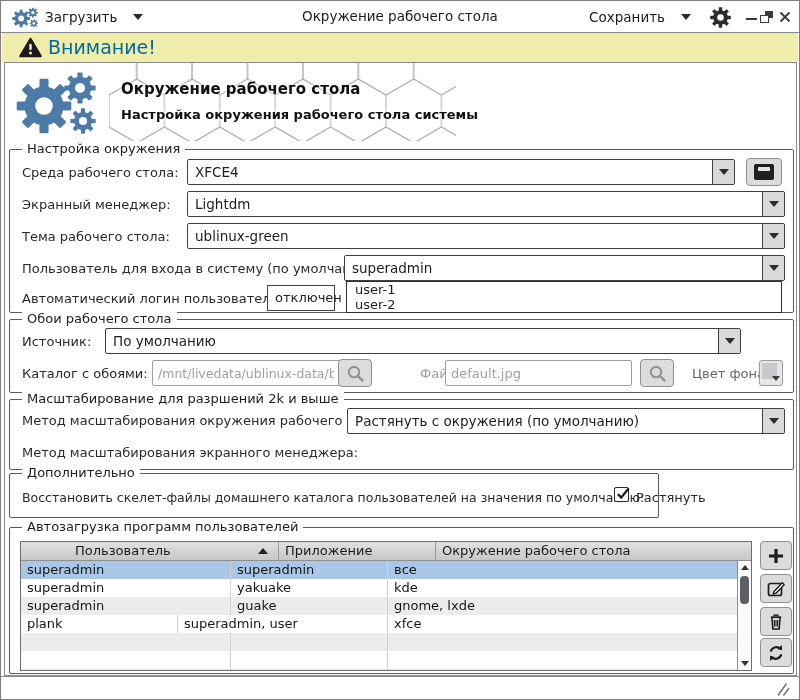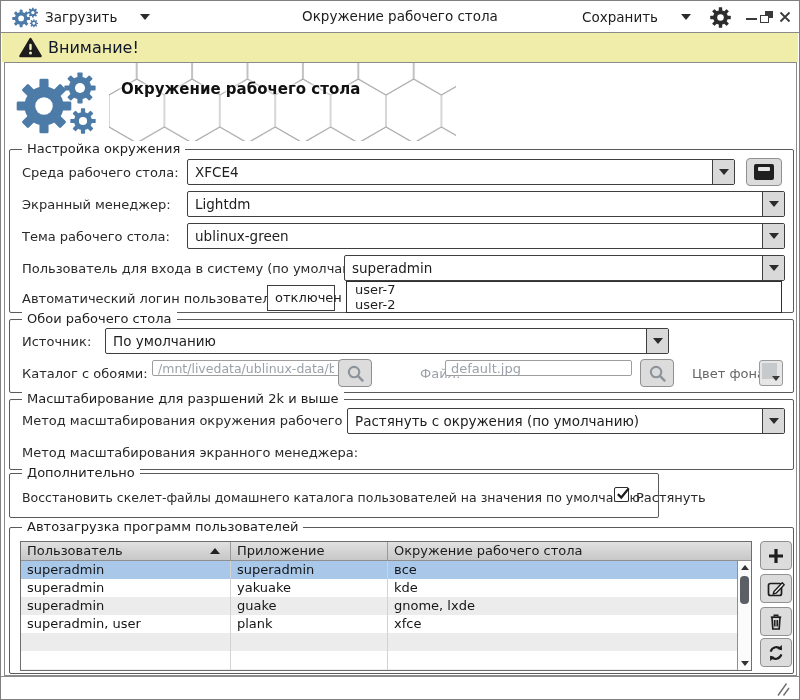--- a/index.html
+++ b/index.html
@@ -4,38 +4,38 @@
 <style>
   * { margin:0; padding:0; box-sizing:border-box; }
   html,body { background:#eaeaea; }
   body { font-family:"DejaVu Sans","Liberation Sans",sans-serif; color:#1d1d1d; }
   .window { position:relative; width:800px; height:700px; background:#fff;
             border:1px solid #7f7f7f; overflow:hidden; }
 
   
   .titlebar { position:absolute; left:0; top:0; right:0; height:32px; background:#fff;
               border-bottom:1px solid #8a8a8a; }
-  .tb-item { position:absolute; top:0; height:31px; display:flex; align-items:center; gap:23px;
+  .tb-item { position:absolute; top:0; height:31px; display:flex; align-items:center; gap:16px;
              font-size:13.5px; color:#1c1c1c; cursor:default; }
   .tri-down { width:0; height:0; border-left:5px solid transparent; border-right:5px solid transparent;
               border-top:6px solid #2b2b2b; }
   .win-title { position:absolute; left:0; right:0; top:0; height:31px; text-align:center;
                line-height:31px; font-size:13.5px; color:#1c1c1c; }
   .winbtn { position:absolute; top:6px; width:15px; height:20px; display:flex; align-items:center;
             justify-content:center; }
   .min-bar { width:11px; height:2.4px; background:#3a3a3a; margin-top:4px; }
   .max-ic { position:relative; width:13px; height:12px; }
   .max-back { position:absolute; right:0; top:0; width:8px; height:7px; background:#3a3a3a; }
   .max-front { position:absolute; left:0; bottom:0; width:9px; height:8px; background:#fff;
                border:1.6px solid #3a3a3a; }
 
   
   .banner { position:absolute; left:1px; right:1px; top:32px; height:29px; background:#f0edaa; }
   .banner-text { position:absolute; left:46px; top:0; height:29px; line-height:29px;
-                 font-size:16px; color:#0f172a; }
+                 font-size:19px; color:#0369a1; }
 
   
   .frame { position:absolute; left:3px; top:61px; width:793px; height:614px;
            border:1px solid #8a8a8a; background:#fff; }
 
   
   .hdr-title { position:absolute; left:120px; top:79px; font-size:15px; font-weight:bold; color:#111;
                z-index:3; text-shadow:0 0 4px #fff,0 0 4px #fff; }
   .hdr-sub { position:absolute; left:120px; top:106px; font-size:13px; font-weight:bold; color:#111;
              z-index:3; text-shadow:0 0 4px #fff,0 0 4px #fff; }
@@ -58,21 +58,21 @@
   .combo .arr { position:absolute; top:0; right:0; bottom:0; width:22px; background:#d9d9d9;
                 border-left:1px solid #3f3f3f; border-radius:0 1px 1px 0; }
   .combo .arr .tri-down { position:absolute; left:50%; top:50%; margin:-3px 0 0 -5px; }
 
   .ddlist { position:absolute; background:#fff; border:1px solid #2f2f2f; z-index:60; }
   .ddopt { height:15px; line-height:15px; padding-left:8px; font-size:13px; color:#1d1d1d; }
 
   .fieldbox { position:absolute; height:26px; background:#fff; border:1px solid #3f3f3f;
               font-size:13px; line-height:24px; padding-left:7px; color:#1d1d1d; }
 
-  .txtinput { position:absolute; height:16px; border:1px solid #9e9e9e; border-radius:2px;
+  .txtinput { position:absolute; height:26px; border:1px solid #9e9e9e; border-radius:2px;
               background:#fff; font-family:inherit; font-size:12.5px; color:#9ba1a8;
               padding:0 5px; white-space:nowrap; overflow:hidden; }
 
   .toolbtn { position:absolute; background:#dcdcdc; border:1px solid #909090; border-radius:4px;
              display:flex; align-items:center; justify-content:center; }
   .disk-ic { position:relative; width:20px; height:16px; background:#1f1f1f; border-radius:2px; }
   .disk-slot { position:absolute; left:4px; top:3px; width:12px; height:3.5px; background:#e6e6e6;
                border-radius:1px; }
 
   .swatchbtn { position:absolute; width:24px; height:26px; background:#e6e6e6;
@@ -82,21 +82,21 @@
                 border-left:4px solid transparent; border-right:4px solid transparent;
                 border-top:5px solid #3a3a3a; }
 
   .cb { position:absolute; width:15px; height:15px; background:#fff; border:1.6px solid #2d2d2d;
         border-radius:2px; }
   .cb svg { position:absolute; left:0; top:-2px; }
 
   
   .tbl { position:absolute; border:1px solid #6e6e6e; background:#fff; overflow:hidden; }
   .thead { position:absolute; left:0; right:0; top:0; height:19px; display:flex;
-           background:linear-gradient(#e1e1e1,#c7c7c7); border-bottom:1px solid #8f8f8f; }
+           background:linear-gradient(#e1e1e1,#c7c7c7); border-bottom:1px solid #8f8f8f;padding-left:48px; }
   .th { font-size:13px; line-height:18px; padding-left:6px; border-right:1px solid #9a9a9a;
         color:#1b1b1b; position:relative; white-space:nowrap; }
   .th:last-child { border-right:none; flex:1; }
   .sort-up { position:absolute; right:10px; top:6px; width:0; height:0;
              border-left:5px solid transparent; border-right:5px solid transparent;
              border-bottom:6px solid #222; }
   .trow { position:absolute; left:0; width:716px; height:18px; display:flex; }
   .td { font-size:13px; line-height:17px; padding-left:6px; border-right:1px solid #d2d2d2;
         white-space:nowrap; overflow:hidden; color:#151515; }
   .td:last-child { border-right:none; }
@@ -201,20 +201,21 @@
 
   <svg class="hexes" width="347" height="78" viewBox="0 0 347 78">
     <rect width="347" height="78" fill="url(#hexpat)"></rect>
   </svg>
   <svg class="hdr-logo" width="92" height="62" viewBox="0 0 92 62">
     <use href="#gear" x="0" y="6" width="56" height="56" fill="#4d7ba8"></use>
     <use href="#gear" x="48" y="0" width="32" height="32" fill="#4d7ba8"></use>
     <use href="#gear" x="54" y="36" width="26" height="26" fill="#4d7ba8"></use>
   </svg>
   <div class="hdr-title">Окружение рабочего стола</div>
+  <div class="hdr-sub">Настройка окружения рабочего стола системы</div>
 
   <div class="groupbox" style="left:8px;top:148px;width:785px;height:164px">
     <div class="legend">Настройка окружения</div>
 
     <div class="lbl" style="left:12px;top:15px">Среда рабочего стола:</div>
     <div class="combo" style="left:177px;top:9px;width:548px">
       <span class="val">XFCE4</span>
       <span class="arr">
           <span class="tri-down"></span>
         </span>
@@ -242,33 +243,33 @@
     </div>
 
     <div class="lbl" style="left:12px;top:111px">Пользователь для входа в систему (по умолчанию):</div>
     <div class="combo" style="left:334px;top:105px;width:441px">
       <span class="val">superadmin</span>
       <span class="arr">
           <span class="tri-down"></span>
         </span>
     </div>
     <div class="ddlist" style="left:336px;top:131px;width:436px">
-      <div class="ddopt">user-7</div>
+      <div class="ddopt">user-1</div>
       <div class="ddopt">user-2</div>
     </div>
 
     <div class="lbl" style="left:12px;top:141px">Автоматический логин пользователя:</div>
     <div class="fieldbox" style="left:257px;top:135px;width:68px">отключен</div>
   </div>
 
   <div class="groupbox" style="left:8px;top:318px;width:785px;height:74px">
     <div class="legend">Обои рабочего стола</div>
 
     <div class="lbl" style="left:12px;top:14px">Источник:</div>
-    <div class="combo" style="left:95px;top:8px;width:564px">
+    <div class="combo" style="left:95px;top:8px;width:636px">
       <span class="val">По умолчанию</span>
       <span class="arr">
           <span class="tri-down"></span>
         </span>
     </div>
 
     <div class="lbl" style="left:12px;top:46px">Каталог с обоями:</div>
     <input class="txtinput" style="left: 142px; top: 40px; width: 188px;" readonly="" value="/mnt/livedata/ublinux-data/b">
     <div class="toolbtn" style="left:328px;top:39px;width:34px;height:28px">
       <svg width="19" height="19" viewBox="0 0 20 20">
@@ -344,22 +345,22 @@
         <div class="td w1">superadmin</div>
         <div class="td w2">yakuake</div>
         <div class="td w3">kde</div>
       </div>
       <div class="trow row-alt" style="top:55px">
         <div class="td w1">superadmin</div>
         <div class="td w2">guake</div>
         <div class="td w3">gnome, lxde</div>
       </div>
       <div class="trow" style="top:73px">
+        <div class="td w2">plank</div>
         <div class="td w1">superadmin, user</div>
-        <div class="td w2">plank</div>
         <div class="td w3">xfce</div>
       </div>
       <div class="trow row-alt" style="top:91px">
         <div class="td w1"></div>
           <div class="td w2"></div>
           <div class="td w3"></div>
       </div>
       <div class="trow" style="top:109px">
         <div class="td w1"></div>
           <div class="td w2"></div>

